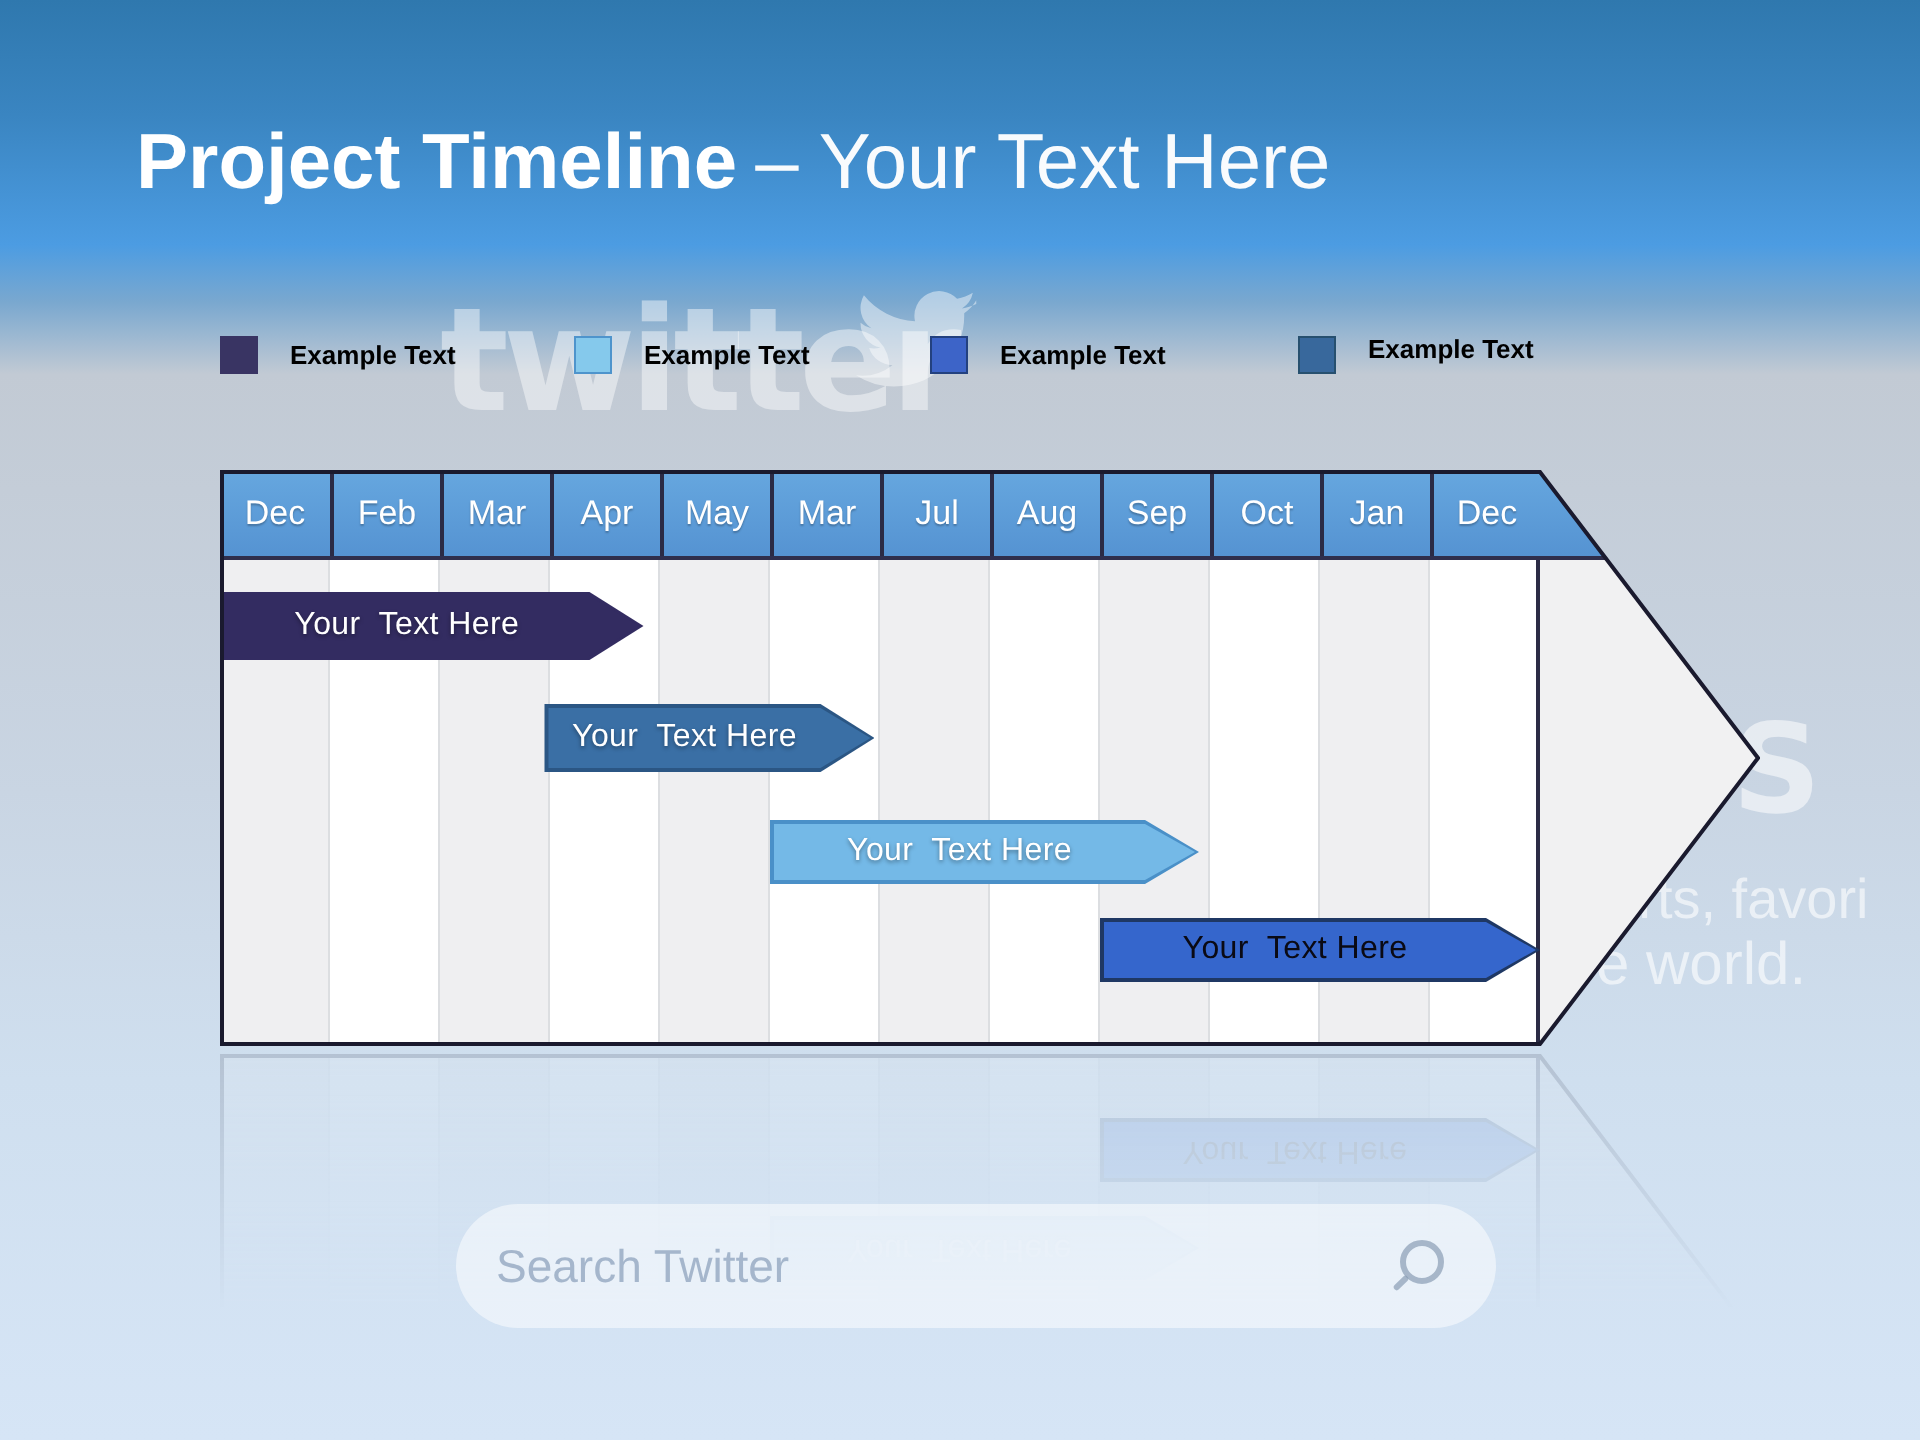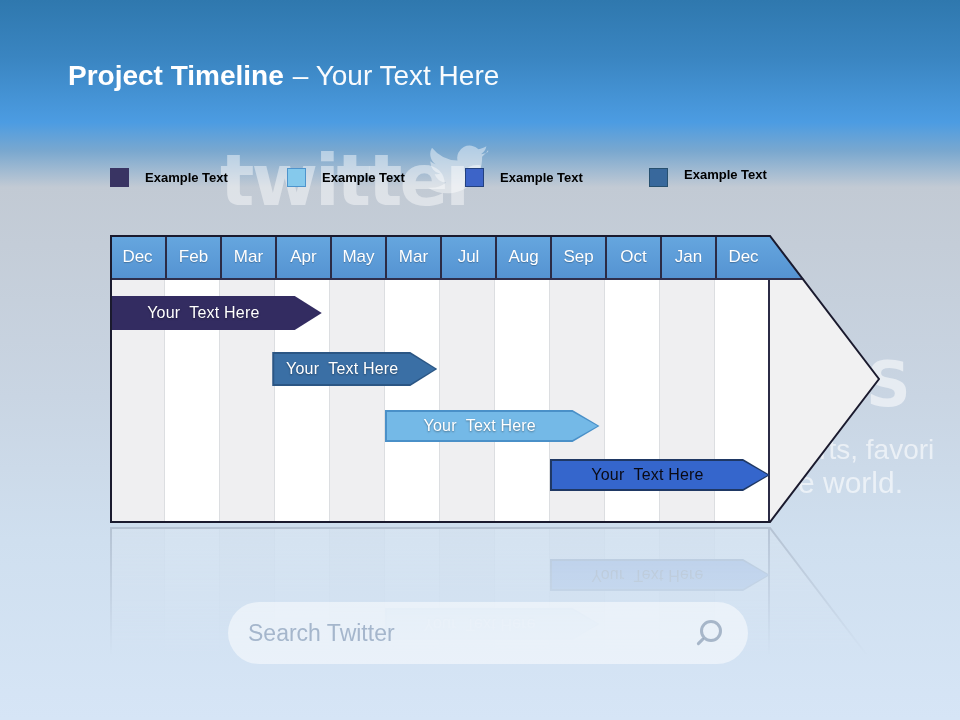--- a/index.html
+++ b/index.html
@@ -5,21 +5,21 @@
   html,body{margin:0;padding:0;background:#888;}
   .slide{
     position:relative;width:960px;height:720px;overflow:hidden;
     font-family:"Liberation Sans",sans-serif;
     background:linear-gradient(180deg,
       #2F78AE 0%, #3A85C1 8%, #4C9CE2 17%,
       #7AA8CF 21%, #C2CAD4 26%, #C4CDD8 34%,
       #C9D5E3 55%, #CFDFEF 75%, #D6E5F6 100%);
   }
   
-  .title{position:absolute;left:68px;top:60px;color:#fff;font-size:28px;line-height:1.15;white-space:nowrap;}
+  .title{position:absolute;left:68px;top:60px;color:#fff;font-size:39px;line-height:1.15;white-space:nowrap;}
   .title .t-bold{font-weight:700;}
   .title .t-light{font-weight:400;margin-left:9px;opacity:.97;}
   
   .wm{position:absolute;color:rgba(255,255,255,.45);pointer-events:none;z-index:1;}
   .wm-wordmark{left:220px;top:138px;font-family:"DejaVu Sans",sans-serif;font-weight:700;font-size:72px;letter-spacing:-3px;}
   .wm-bird{left:428px;top:140px;width:62px;height:54px;}
   .wm-s{left:866px;top:348px;font-family:"DejaVu Sans",sans-serif;font-weight:700;font-size:62px;color:rgba(255,255,255,.55);}
   .wm-l1{left:788px;top:434px;font-size:28px;color:rgba(255,255,255,.6);white-space:nowrap;}
   .wm-l2{left:798px;top:466px;font-size:30px;color:rgba(255,255,255,.6);white-space:nowrap;text-align:center;}
   

